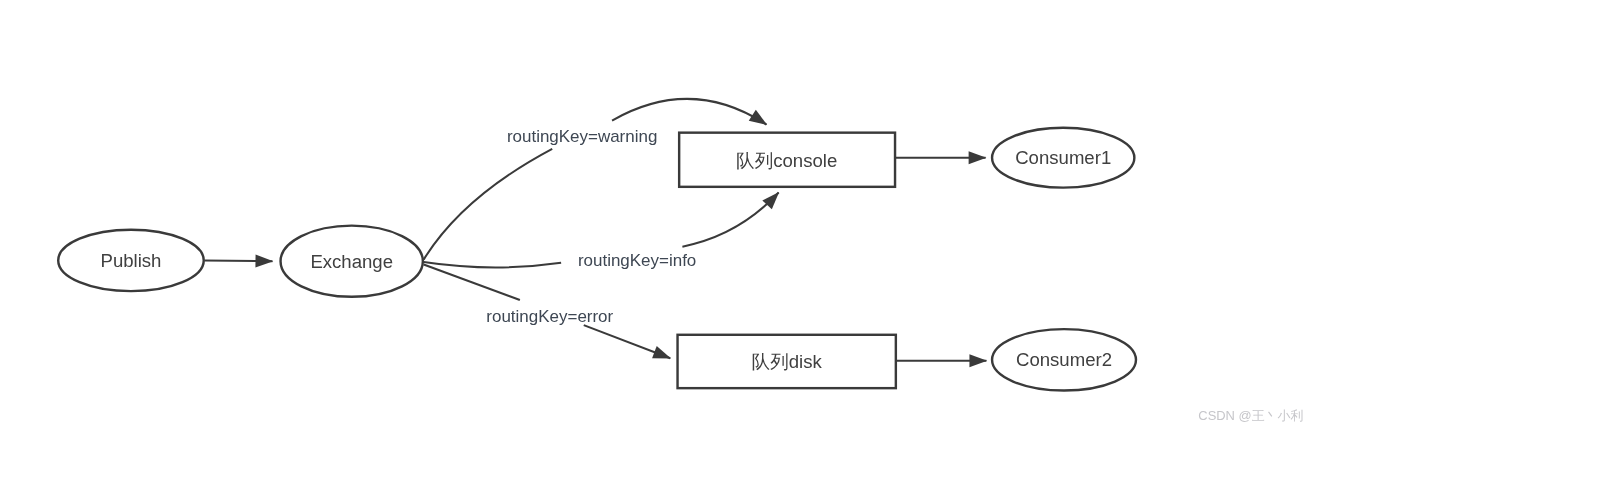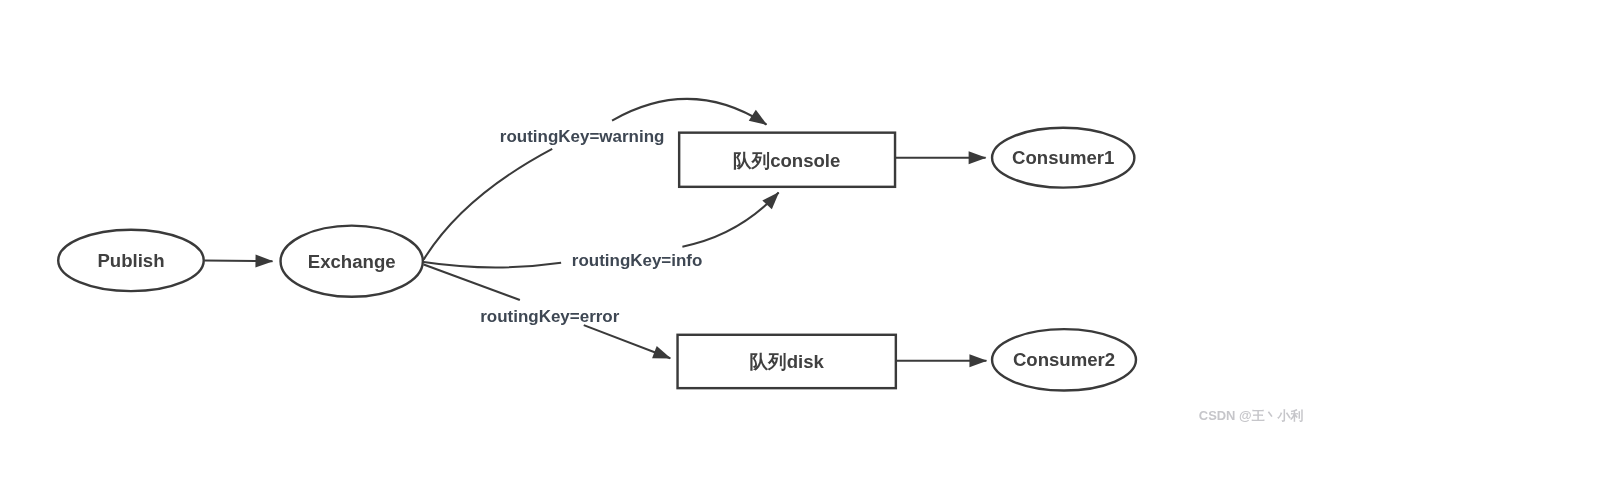--- a/index.html
+++ b/index.html
@@ -15,21 +15,20 @@
     padding: 0;
     background: var(--bg);
   }
   .canvas {
     position: relative;
     width: 1309px;
     height: 482px;
     background: var(--bg);
     font-family: "Liberation Sans", sans-serif;
     overflow: hidden;
-    font-weight: bold;
   }
   svg { display: block; width: 100%; height: 100%; }
   .node-shape {
     fill: #ffffff;
     stroke: var(--stroke);
     stroke-width: 3;
   }
   .edge-path {
     fill: none;
     stroke: var(--stroke);

